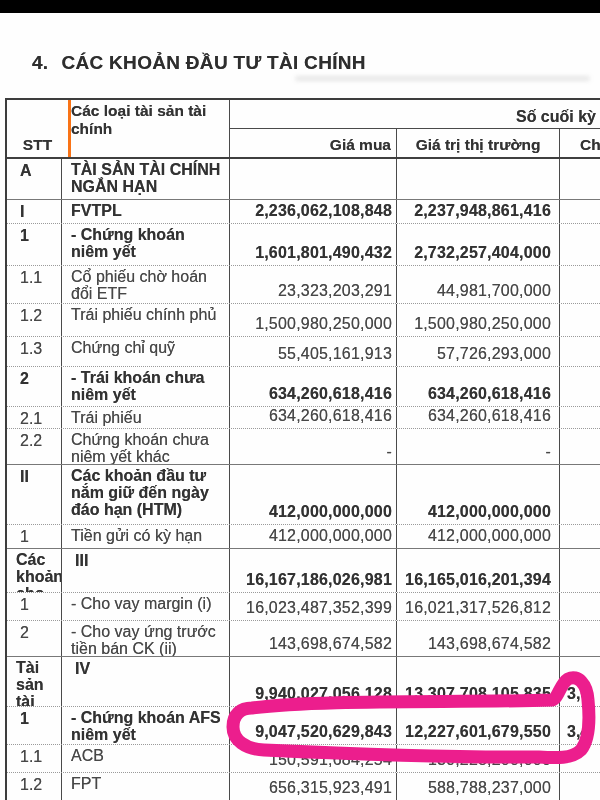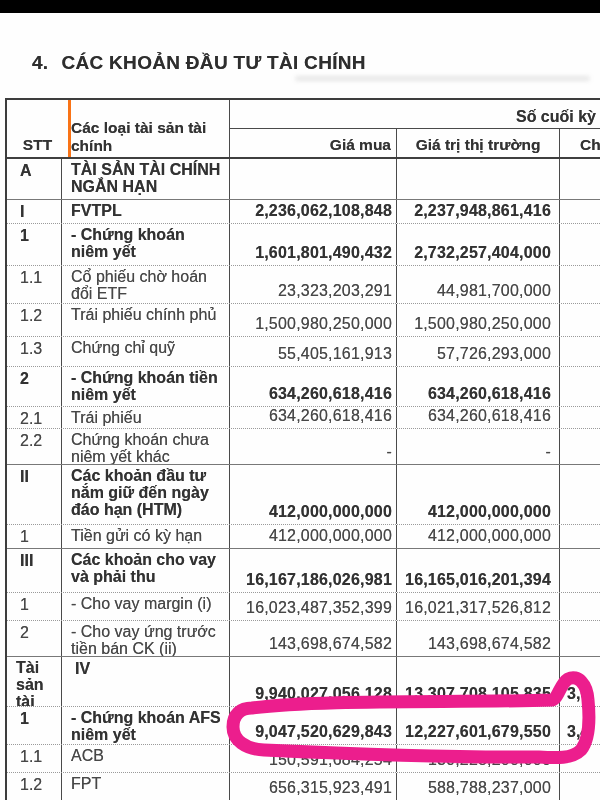--- a/index.html
+++ b/index.html
@@ -17,21 +17,21 @@
   .table{
     position:absolute;left:5px;top:98px;width:635px;
     border-top:2px solid #3d3d3d;border-left:2px solid #3d3d3d;
     color:#3a3a3a;
   }
   
   .thead{position:relative;height:57px;border-bottom:2px solid #3f3f3f;font-weight:700;color:#333;font-size:15.5px;}
   .th-stt{position:absolute;left:0;top:0;width:64px;height:100%;border-right:3px solid #f97316;
     display:flex;align-items:flex-end;justify-content:center;padding-bottom:3px;box-sizing:border-box;}
   .th-name{position:absolute;left:55px;top:0;width:168px;height:100%;border-right:1px solid #4a4a4a;
-    display:flex;align-items:flex-end;padding:0 6px 3px 9px;line-height:1.12;box-sizing:border-box;}
+    display:flex;align-items:flex-end;padding:0 6px 20px 9px;line-height:1.12;box-sizing:border-box;}
   .th-right{position:absolute;left:223px;top:0;right:0;height:100%;}
   .th-period{height:29px;border-bottom:1px solid #4a4a4a;display:flex;align-items:flex-end;justify-content:flex-end;
     padding:0 46px 2px 0;box-sizing:border-box;font-size:16px;}
   .th-cols{display:grid;grid-template-columns:167px 163px 1fr;height:28px;}
   .th-cols>div{box-sizing:border-box;display:flex;align-items:flex-end;padding-bottom:3px;}
   .th-buy{border-right:1px solid #4a4a4a;justify-content:flex-end;padding-right:5px;}
   .th-mkt{border-right:1px solid #4a4a4a;justify-content:center;}
   .th-diff{justify-content:flex-start;padding-left:20px;overflow:hidden;white-space:nowrap;}
   
   .row{display:grid;grid-template-columns:55px 168px 167px 163px 1fr;
@@ -152,21 +152,21 @@
           </div>
           <div class="cell c-num mkt">
             <span>57,726,293,000</span>
           </div>
           <div class="cell c-diff">
             <span></span>
           </div>
         </div>
         <div class="row bold" style="height: 40px;">
           <div class="cell c-stt"><span>2</span></div>
-          <div class="cell c-name"><span>- Chứng khoán tiền niêm yết</span></div>
+          <div class="cell c-name"><span>- Trái khoán chưa niêm yết</span></div>
           <div class="cell c-num">
             <span>634,260,618,416</span>
           </div>
           <div class="cell c-num mkt">
             <span>634,260,618,416</span>
           </div>
           <div class="cell c-diff">
             <span></span>
           </div>
         </div>
@@ -216,22 +216,22 @@
             <span>412,000,000,000</span>
           </div>
           <div class="cell c-num mkt">
             <span>412,000,000,000</span>
           </div>
           <div class="cell c-diff">
             <span></span>
           </div>
         </div>
         <div class="row bold section" style="height: 44px;">
+          <div class="cell c-name"><span>Các khoản cho vay và phải thu</span></div>
           <div class="cell c-stt"><span>III</span></div>
-          <div class="cell c-name"><span>Các khoản cho vay và phải thu</span></div>
           <div class="cell c-num">
             <span>16,167,186,026,981</span>
           </div>
           <div class="cell c-num mkt">
             <span>16,165,016,201,394</span>
           </div>
           <div class="cell c-diff">
             <span></span>
           </div>
         </div>

